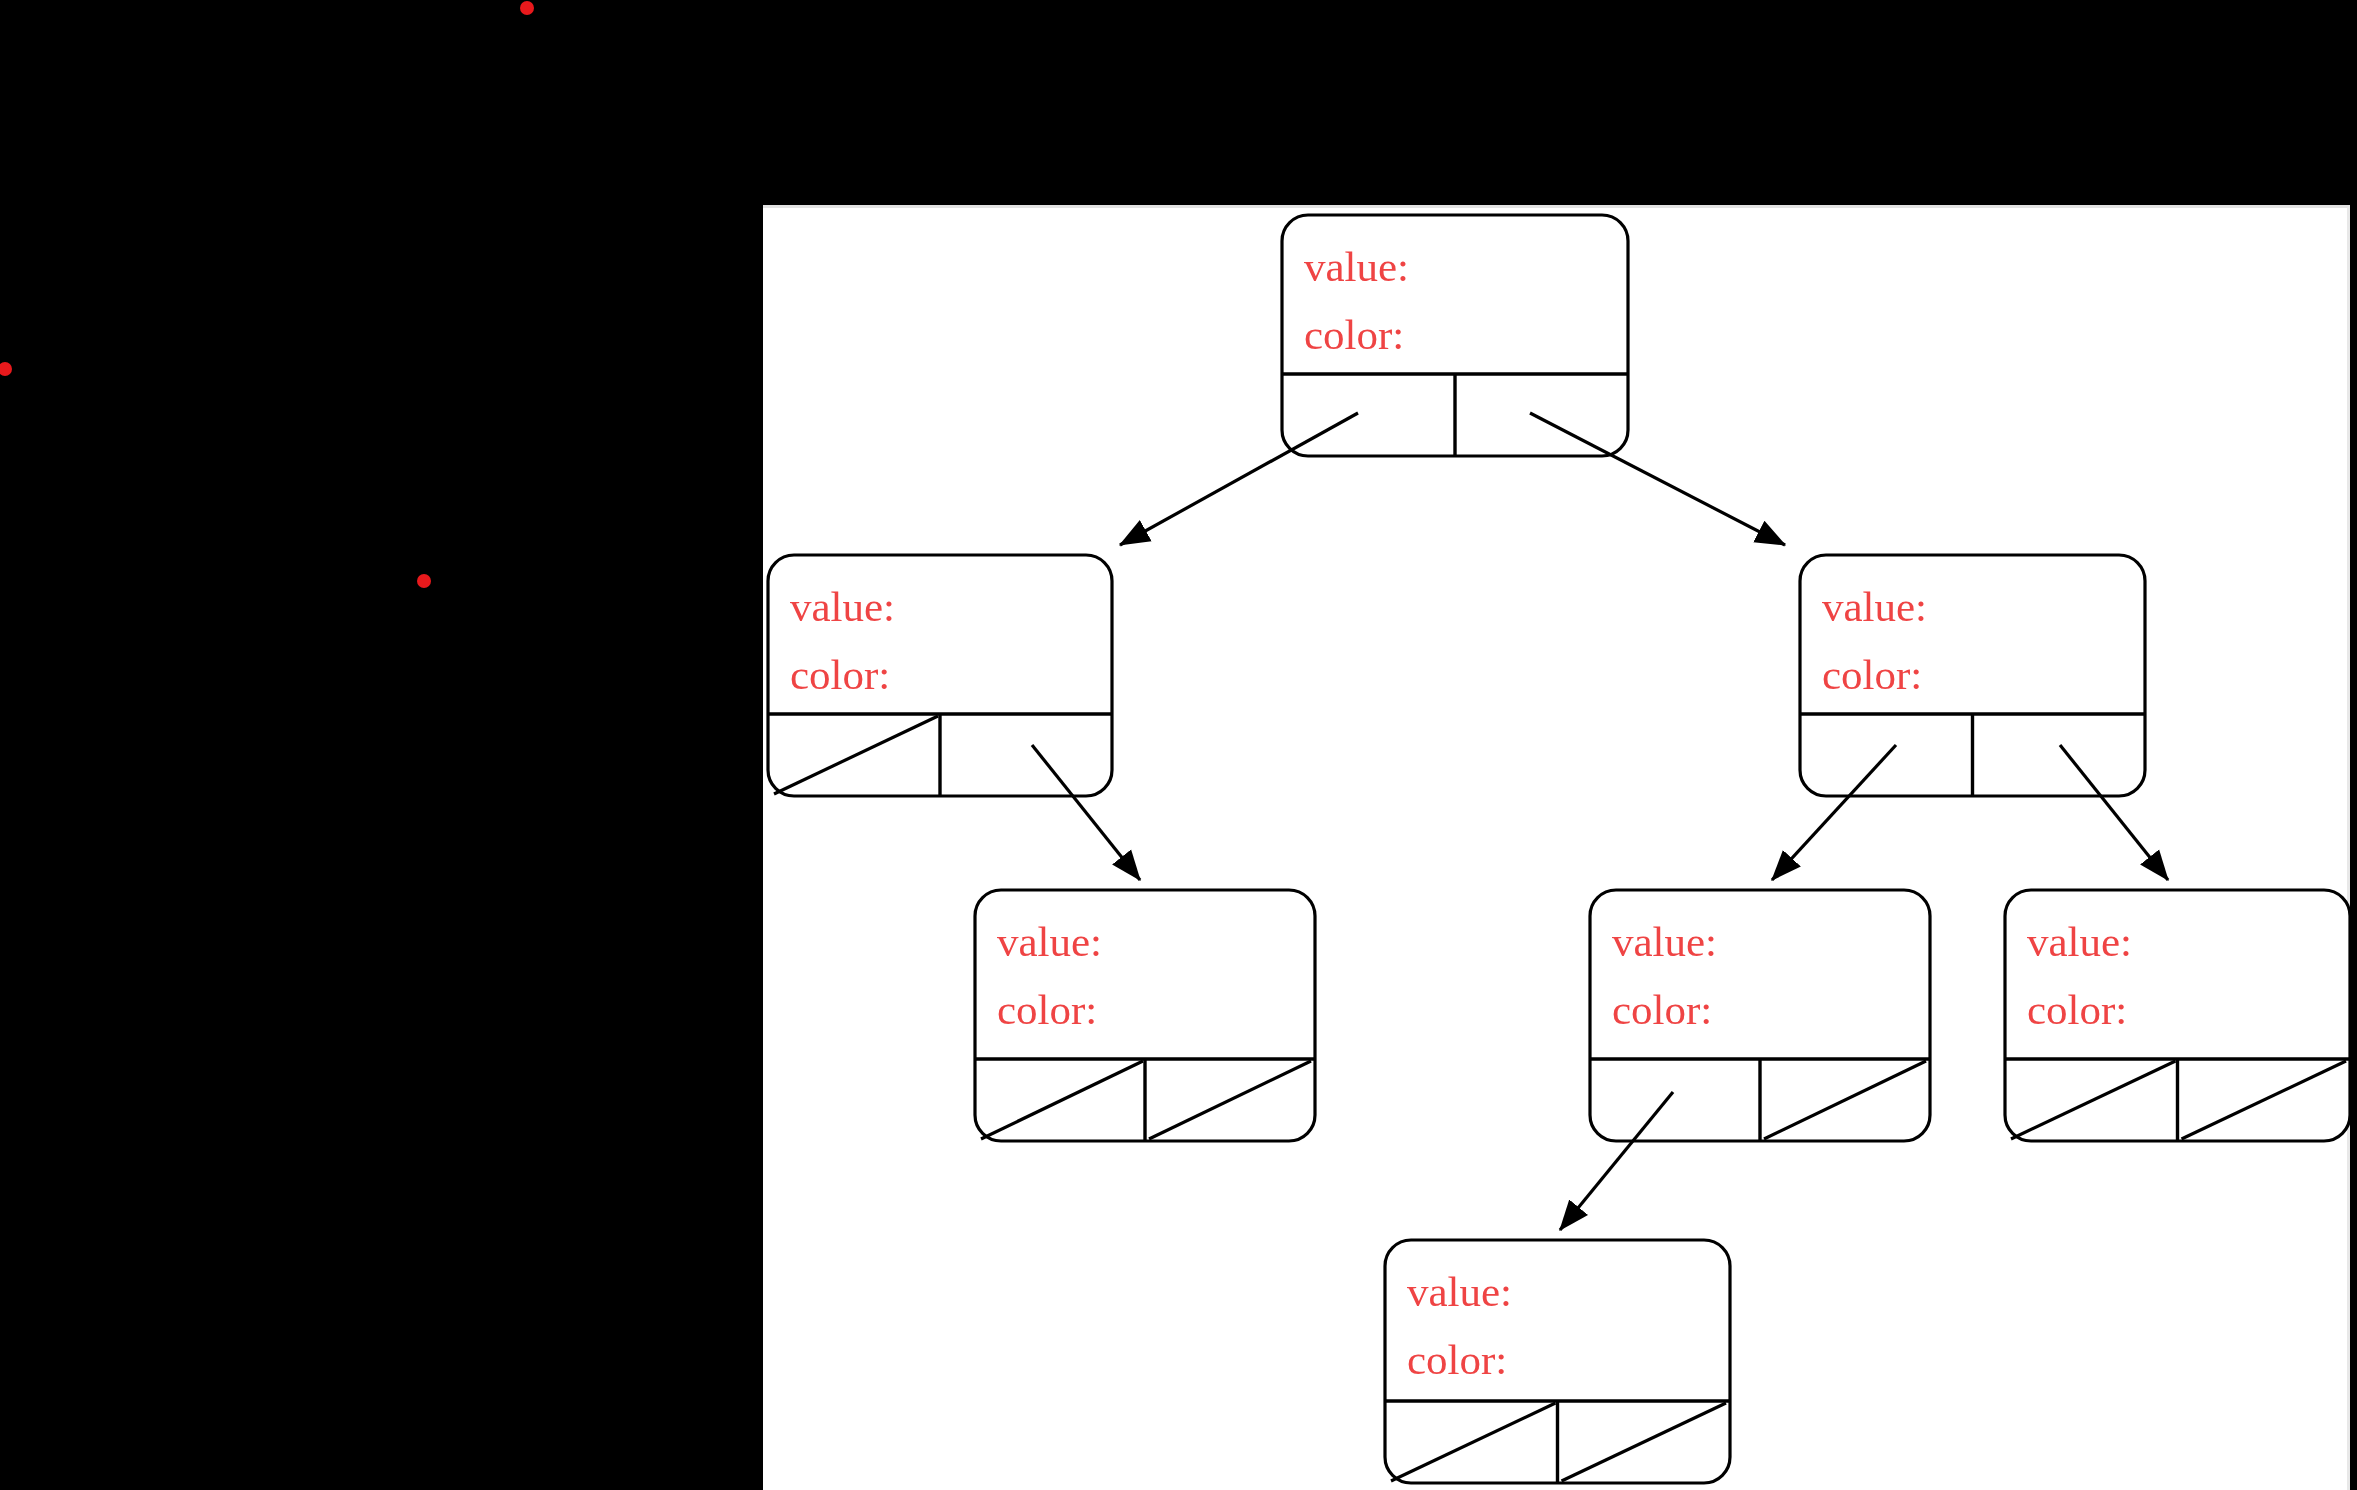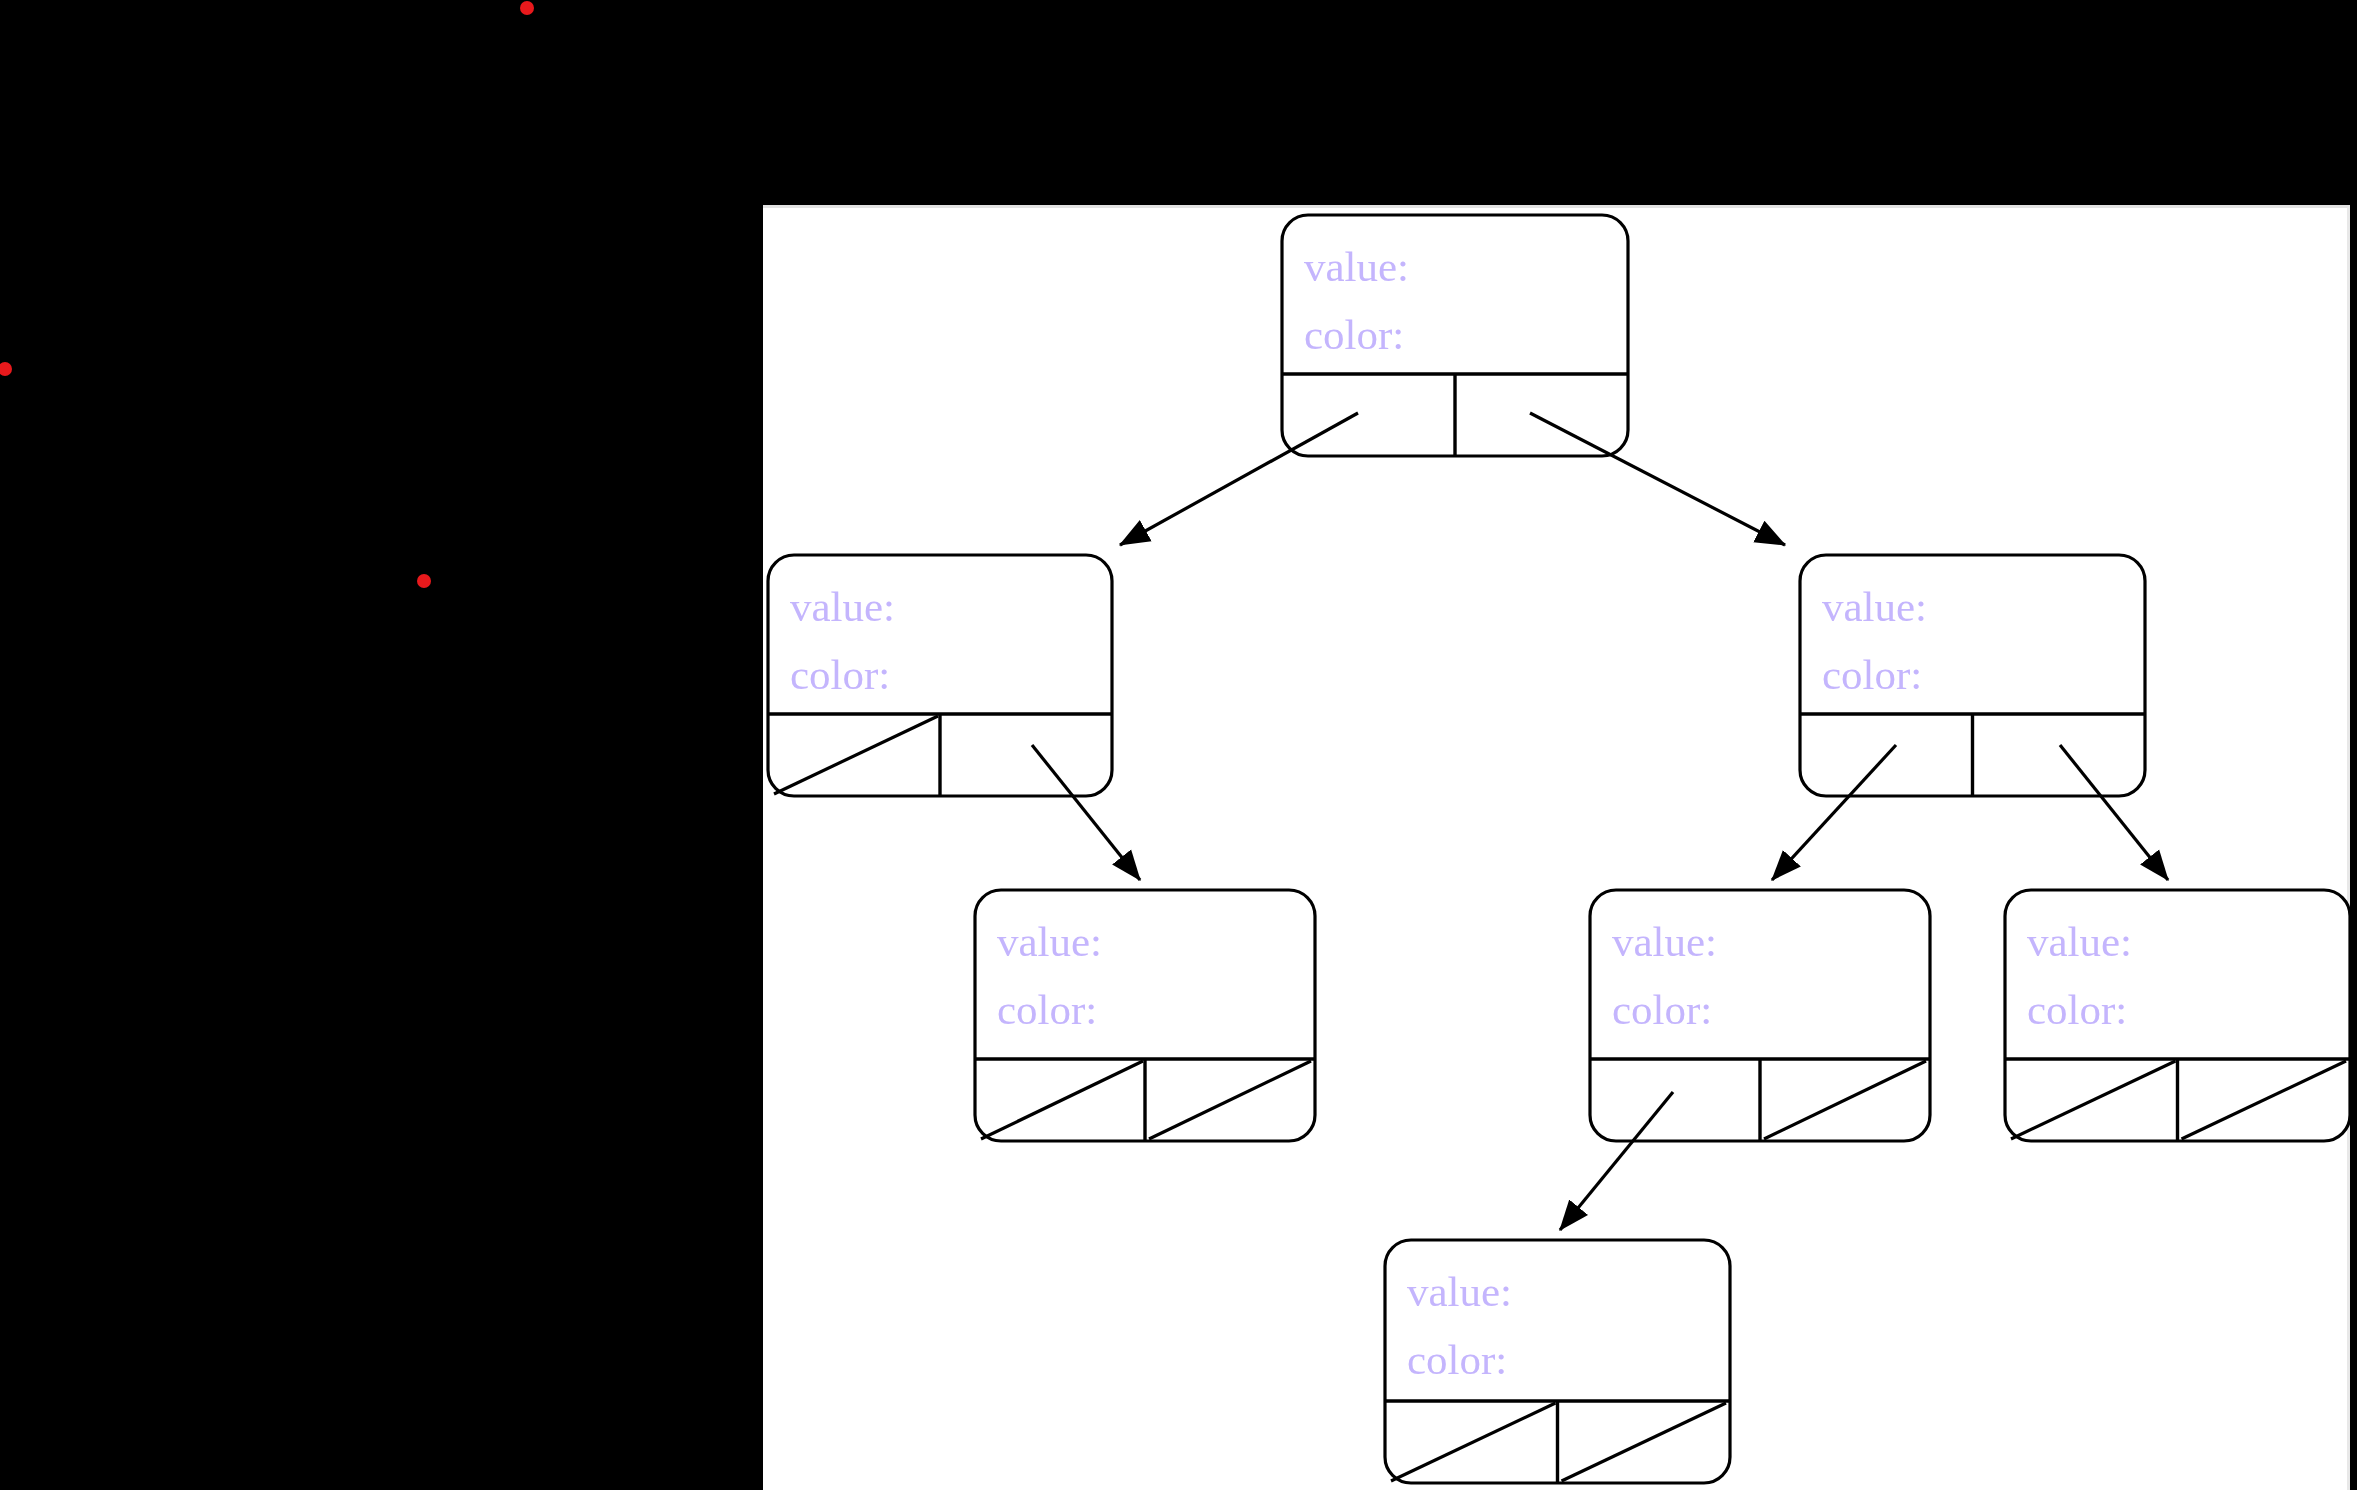--- a/index.html
+++ b/index.html
@@ -2,21 +2,21 @@
 <html><head>
 <meta charset="utf-8">
 <style>
   html,body{margin:0;padding:0;background:#000;}
   body{width:2357px;height:1490px;overflow:hidden;font-family:"Liberation Serif", serif;}
   #root-stage{position:relative;width:2357px;height:1490px;background:#000;}
   #canvas{position:absolute;left:763px;top:205px;width:1587px;height:1285px;background:#fff;
           border-top:3px solid #e3e3e3;border-right:3px solid #e8e8e8;box-sizing:border-box;}
   #svg-layer{position:absolute;left:0;top:0;width:2357px;height:1490px;pointer-events:none;}
   .marker-dot{position:absolute;width:15px;height:15px;border-radius:50%;background:#e8191c;}
-  .node-text{position:absolute;font-family:"Liberation Serif", serif;font-size:43px;color:#c4b5fd;
+  .node-text{position:absolute;font-family:"Liberation Serif", serif;font-size:43px;color:#ef4444;
              letter-spacing:0px;white-space:nowrap;}
 </style>
 </head>
 <body>
 
 <div id="root-stage">
 
   <div id="canvas"></div>
 
   <svg id="svg-layer" viewBox="0 0 2357 1490" xmlns="http://www.w3.org/2000/svg">

